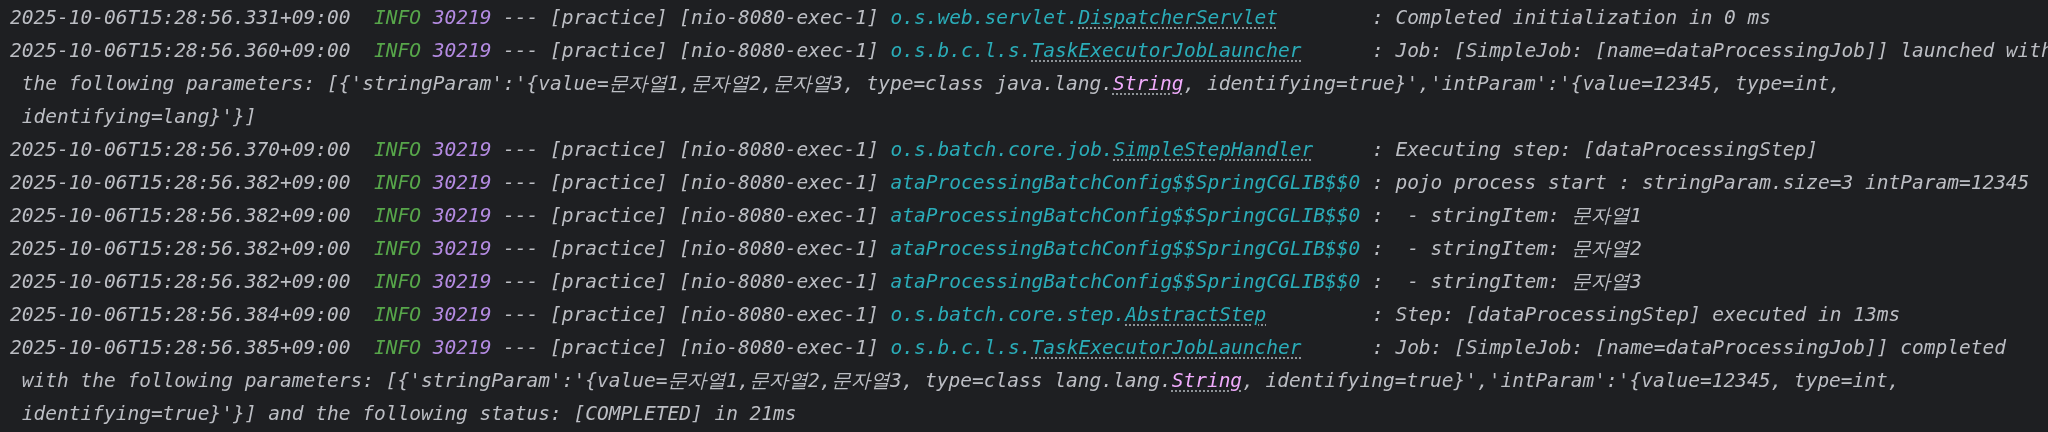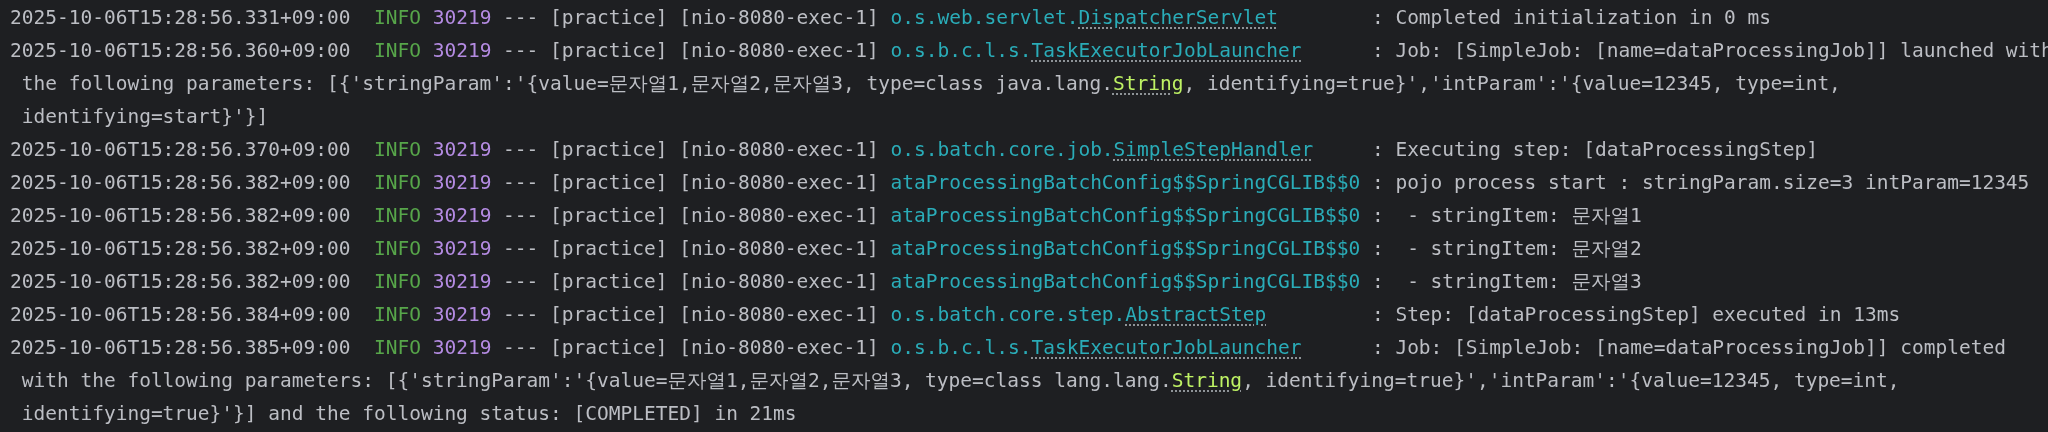--- a/index.html
+++ b/index.html
@@ -13,49 +13,50 @@
   .console {
     box-sizing: border-box;
     width: 2048px;
     height: 432px;
     padding: 1px 0 0 10px;
     background: #1e1f22;
     font-family: "DejaVu Sans Mono", "Liberation Mono", monospace;
     font-size: 19.5px;
     line-height: 33px;
     overflow: hidden;
+    font-style: italic;
   }
   .line {
     white-space: pre;
     height: 33px;
   }
   .p-ts   { color: #bcbec4; }
   .p-msg  { color: #bcbec4; }
   .p-lvl  { color: #57a64a; }
   .p-pid  { color: #b48be2; }
   .p-log  { color: #2aacb8; }
   .p-logu {
     color: #2aacb8;
     text-decoration: underline dotted rgba(165,170,175,0.85);
     text-underline-offset: 4px;
   }
   .p-msgu {
-    color: #bef264;
+    color: #f0abfc;
     text-decoration: underline dotted rgba(165,170,175,0.85);
     text-underline-offset: 4px;
   }
 </style>
 </head>
 <body>
 
 <div class="console">
     <div class="line"><span class="p-ts">2025-10-06T15:28:56.331+09:00</span><span class="p-msg">  </span><span class="p-lvl">INFO</span><span class="p-msg"> </span><span class="p-pid">30219</span><span class="p-msg"> --- [practice] [nio-8080-exec-1] </span><span class="p-log">o.s.web.servlet.</span><span class="p-logu">DispatcherServlet</span><span class="p-msg">        : </span><span class="p-msg">Completed initialization in 0 ms</span></div>
     <div class="line"><span class="p-ts">2025-10-06T15:28:56.360+09:00</span><span class="p-msg">  </span><span class="p-lvl">INFO</span><span class="p-msg"> </span><span class="p-pid">30219</span><span class="p-msg"> --- [practice] [nio-8080-exec-1] </span><span class="p-log">o.s.b.c.l.s.</span><span class="p-logu">TaskExecutorJobLauncher</span><span class="p-msg">      : </span><span class="p-msg">Job: [SimpleJob: [name=dataProcessingJob]] launched with</span></div>
     <div class="line"><span class="p-msg"> the following parameters: [{'stringParam':'{value=문자열1,문자열2,문자열3, type=class java.lang.</span><span class="p-msgu">String</span><span class="p-msg">, identifying=true}','intParam':'{value=12345, type=int,</span></div>
-    <div class="line"><span class="p-msg"> identifying=start}'}]</span></div>
+    <div class="line"><span class="p-msg"> identifying=lang}'}]</span></div>
     <div class="line"><span class="p-ts">2025-10-06T15:28:56.370+09:00</span><span class="p-msg">  </span><span class="p-lvl">INFO</span><span class="p-msg"> </span><span class="p-pid">30219</span><span class="p-msg"> --- [practice] [nio-8080-exec-1] </span><span class="p-log">o.s.batch.core.job.</span><span class="p-logu">SimpleStepHandler</span><span class="p-msg">     : </span><span class="p-msg">Executing step: [dataProcessingStep]</span></div>
     <div class="line"><span class="p-ts">2025-10-06T15:28:56.382+09:00</span><span class="p-msg">  </span><span class="p-lvl">INFO</span><span class="p-msg"> </span><span class="p-pid">30219</span><span class="p-msg"> --- [practice] [nio-8080-exec-1] </span><span class="p-log">ataProcessingBatchConfig$$SpringCGLIB$$0</span><span class="p-msg"> : </span><span class="p-msg">pojo process start : stringParam.size=3 intParam=12345</span></div>
     <div class="line"><span class="p-ts">2025-10-06T15:28:56.382+09:00</span><span class="p-msg">  </span><span class="p-lvl">INFO</span><span class="p-msg"> </span><span class="p-pid">30219</span><span class="p-msg"> --- [practice] [nio-8080-exec-1] </span><span class="p-log">ataProcessingBatchConfig$$SpringCGLIB$$0</span><span class="p-msg"> : </span><span class="p-msg"> - stringItem: 문자열1</span></div>
     <div class="line"><span class="p-ts">2025-10-06T15:28:56.382+09:00</span><span class="p-msg">  </span><span class="p-lvl">INFO</span><span class="p-msg"> </span><span class="p-pid">30219</span><span class="p-msg"> --- [practice] [nio-8080-exec-1] </span><span class="p-log">ataProcessingBatchConfig$$SpringCGLIB$$0</span><span class="p-msg"> : </span><span class="p-msg"> - stringItem: 문자열2</span></div>
     <div class="line"><span class="p-ts">2025-10-06T15:28:56.382+09:00</span><span class="p-msg">  </span><span class="p-lvl">INFO</span><span class="p-msg"> </span><span class="p-pid">30219</span><span class="p-msg"> --- [practice] [nio-8080-exec-1] </span><span class="p-log">ataProcessingBatchConfig$$SpringCGLIB$$0</span><span class="p-msg"> : </span><span class="p-msg"> - stringItem: 문자열3</span></div>
     <div class="line"><span class="p-ts">2025-10-06T15:28:56.384+09:00</span><span class="p-msg">  </span><span class="p-lvl">INFO</span><span class="p-msg"> </span><span class="p-pid">30219</span><span class="p-msg"> --- [practice] [nio-8080-exec-1] </span><span class="p-log">o.s.batch.core.step.</span><span class="p-logu">AbstractStep</span><span class="p-msg">         : </span><span class="p-msg">Step: [dataProcessingStep] executed in 13ms</span></div>
     <div class="line"><span class="p-ts">2025-10-06T15:28:56.385+09:00</span><span class="p-msg">  </span><span class="p-lvl">INFO</span><span class="p-msg"> </span><span class="p-pid">30219</span><span class="p-msg"> --- [practice] [nio-8080-exec-1] </span><span class="p-log">o.s.b.c.l.s.</span><span class="p-logu">TaskExecutorJobLauncher</span><span class="p-msg">      : </span><span class="p-msg">Job: [SimpleJob: [name=dataProcessingJob]] completed</span></div>
     <div class="line"><span class="p-msg"> with the following parameters: [{'stringParam':'{value=문자열1,문자열2,문자열3, type=class lang.lang.</span><span class="p-msgu">String</span><span class="p-msg">, identifying=true}','intParam':'{value=12345, type=int,</span></div>
     <div class="line"><span class="p-msg"> identifying=true}'}] and the following status: [COMPLETED] in 21ms</span></div>
   </div>

